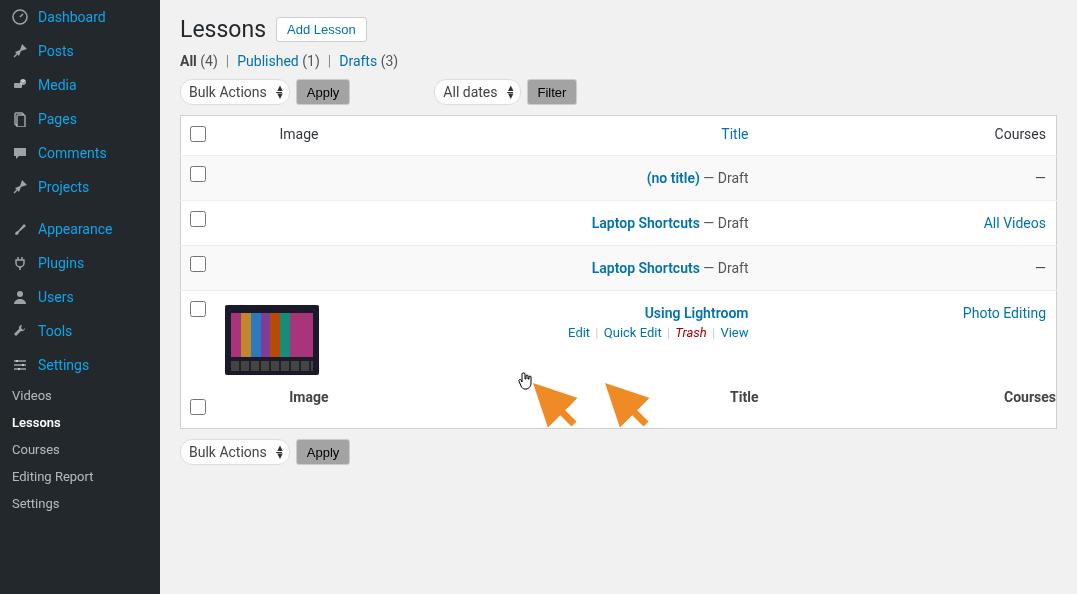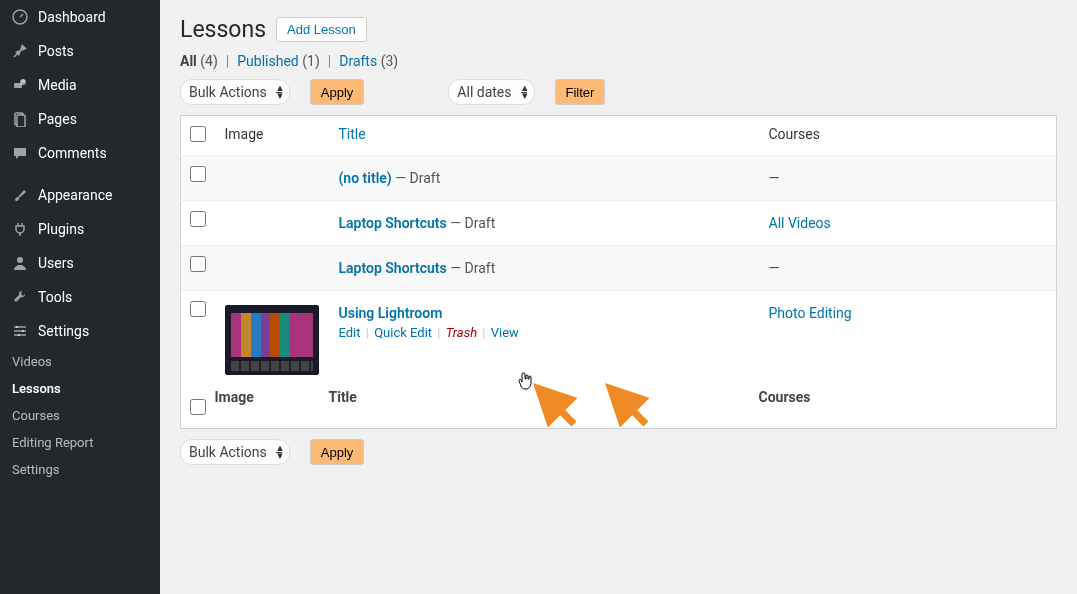--- a/index.html
+++ b/index.html
@@ -19,21 +19,21 @@
   width: 160px;
   background: #23282d;
   flex-shrink: 0;
   color: #eee;
 }
 .side-item {
   display: flex;
   align-items: center;
   padding: 7px 10px;
   font-size: 14px;
-  color: #ffffff;
+  color: #0ea5e9;
   cursor: pointer;
 }
 .side-item .icon {
   width: 20px;
   height: 20px;
   margin-right: 8px;
   display: inline-flex;
   align-items: center;
   justify-content: center;
   color: rgba(240,245,250,.6);
@@ -115,38 +115,37 @@
 }
 .select-caret {
   position: absolute;
   right: 6px;
   top: 4px;
   font-size: 11px;
   line-height: 8px;
   color: #333;
 }
 .btn {
-  background: #fdba74;
+  background: #a3a3a3;
   border: 1px solid #ccc;
   border-radius: 3px;
   padding: 4px 10px;
   font-size: 13px;
   cursor: pointer;
-  margin-left: 14px;
 }
 
 table.list {
   width: 100%;
   border-collapse: collapse;
   background: #fff;
   border: 1px solid #ccd0d4;
   table-layout: auto;
 }
 table.list th, table.list td {
-  text-align: left;
+  text-align: right;
   font-size: 14px;
   vertical-align: top;
 }
 table.list thead th {
   padding: 10px 10px;
   font-weight: 400;
   color: #32373c;
 }
 table.list thead th a { color: #0073aa; text-decoration: none; cursor: pointer; }
 table.list tbody td { padding: 14px 10px; }
@@ -240,20 +239,29 @@
         </span>
         <span>Pages</span>
       </div>
       <div class="side-item">
         <span class="icon">
           <svg width="16" height="16" viewBox="0 0 16 16" fill="currentColor">
             <path d="M2 3h12v8H7l-3 3v-3H2z"></path>
           </svg>
         </span>
         <span>Comments</span>
+      </div>
+      <div class="side-item">
+        <span class="icon">
+          <svg width="16" height="16" viewBox="0 0 16 16" fill="currentColor">
+            <path d="M10 1 L15 6 L9 8 L7 13 L3 9 L8 7 Z"></path>
+            <path d="M5 11 L2 14" stroke="currentColor" stroke-width="1.5"></path>
+          </svg>
+        </span>
+        <span>Projects</span>
       </div>
     </div>
   <div class="side-sep"></div>
   <div id="side-items2">
       <div class="side-item">
         <span class="icon">
           <svg width="16" height="16" viewBox="0 0 16 16" fill="currentColor">
             <path d="M3 13c0-2 2-3 3-3l6-7 2 2-7 6c0 1-1 3-3 3z"></path>
           </svg>
         </span>

